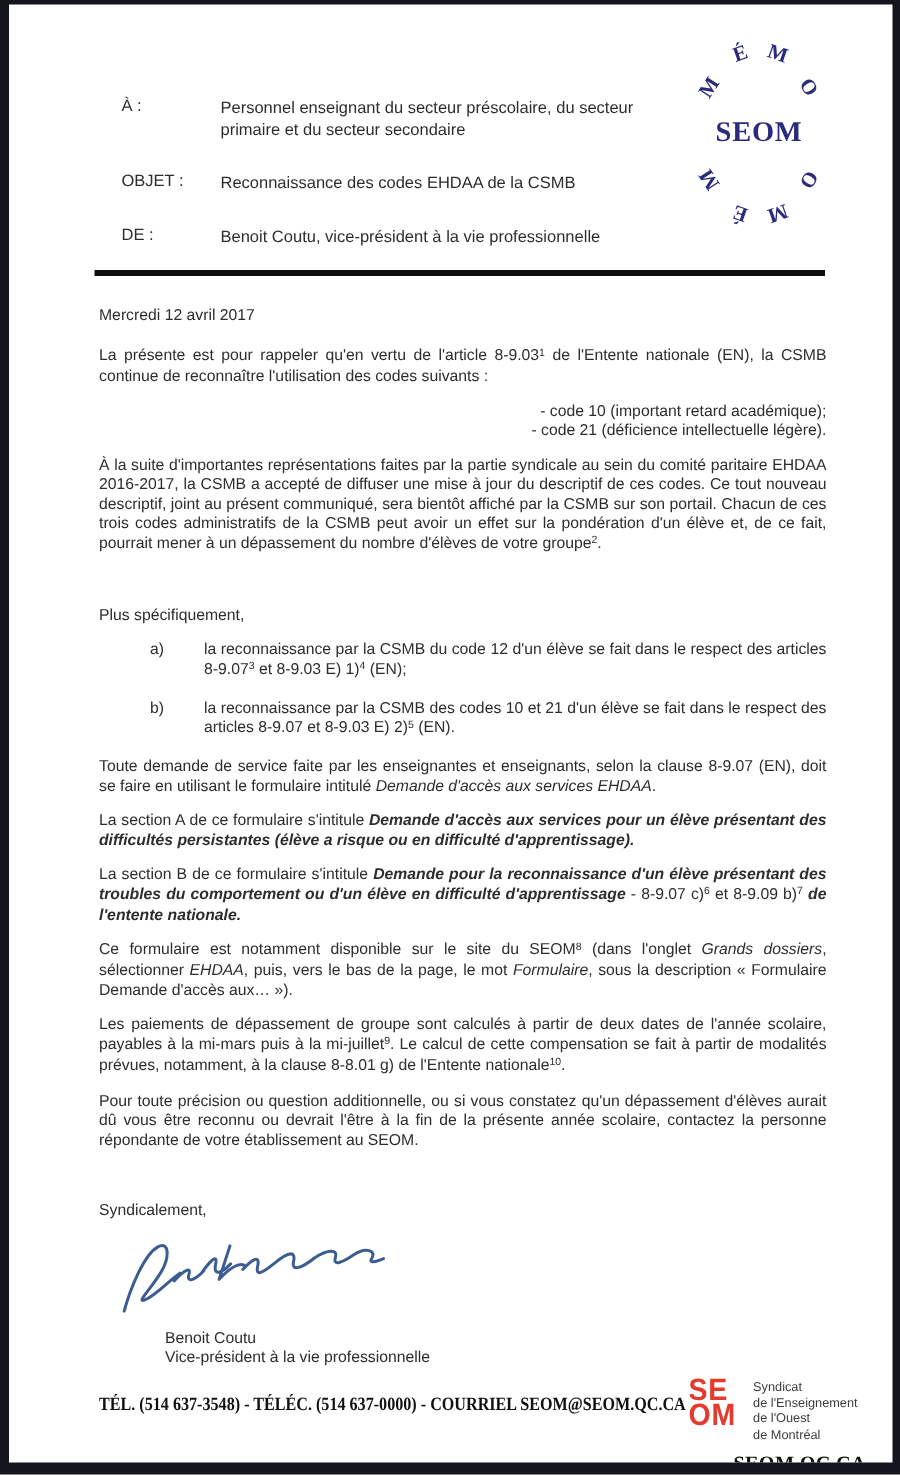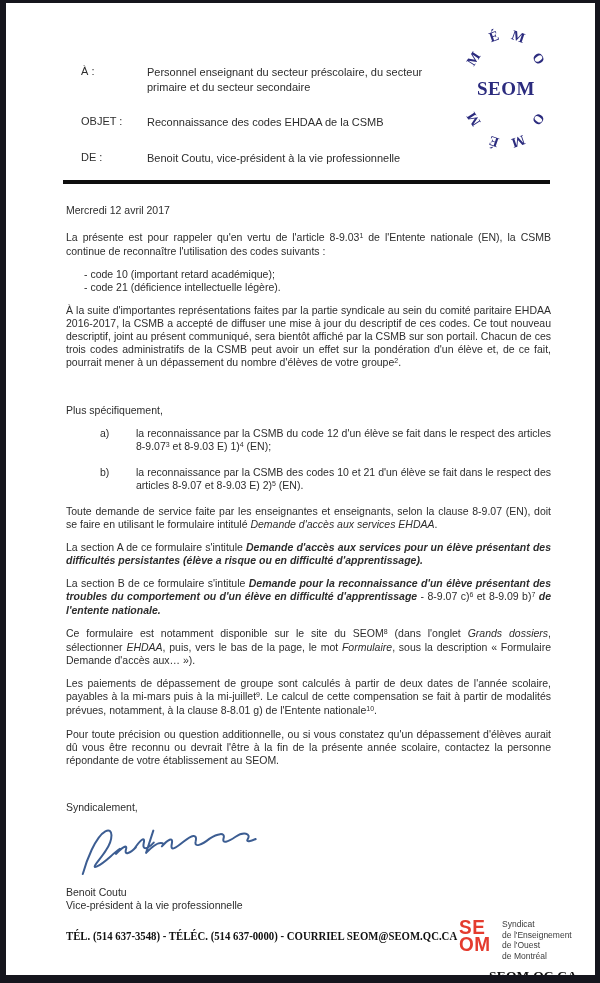--- a/index.html
+++ b/index.html
@@ -27,33 +27,33 @@
     font-family:"Liberation Serif",serif;font-weight:bold;font-size:19px;letter-spacing:0.5px;
   }
 
   .rule{position:absolute;top:177px;left:57px;width:487px;height:4px;background:#0e0e0e;}
 
   
   .letter-body{position:absolute;top:201px;left:60px;width:485px;font-size:10.5px;line-height:13px;}
   .date-line{margin:0 0 14px;}
   .para{margin:0 0 10px;text-align:justify;}
   .para.left{text-align:left;margin-top:34px;}
-  .codes{margin:0 0 10px 18px;}
+  .codes{margin:0 0 10px 18px;text-align:right;}
   .codes div{line-height:13px;}
   .alpha{display:flex;margin:0 0 12px;}
   .alpha-label{width:36px;margin-left:34px;flex:none;}
   .alpha-text{flex:1;text-align:justify;}
   .sup{font-size:7px;position:relative;top:-3.5px;}
   .it{font-style:italic;}
   .bi{font-style:italic;font-weight:bold;}
 
   
   .sig-block{margin-top:8px;}
   .sig-svg{display:block;margin:4px 0 10px 10px;transform:rotate(-2deg);}
-  .sig-name{line-height:13px;}
+  .sig-name{line-height:13px;margin-left:44px;}
 
   
   .footer{position:absolute;left:60px;top:872px;width:520px;height:80px;margin-top:44px;}
   .footer-contact{
     position:absolute;left:0;top:10px;white-space:nowrap;
     font-family:"Liberation Serif",serif;font-weight:bold;font-size:12.5px;color:#111;
     transform:scaleX(0.86);transform-origin:left center;
   }
   .footer-right{position:absolute;left:393px;top:0;width:130px;}
   .red-logo{

